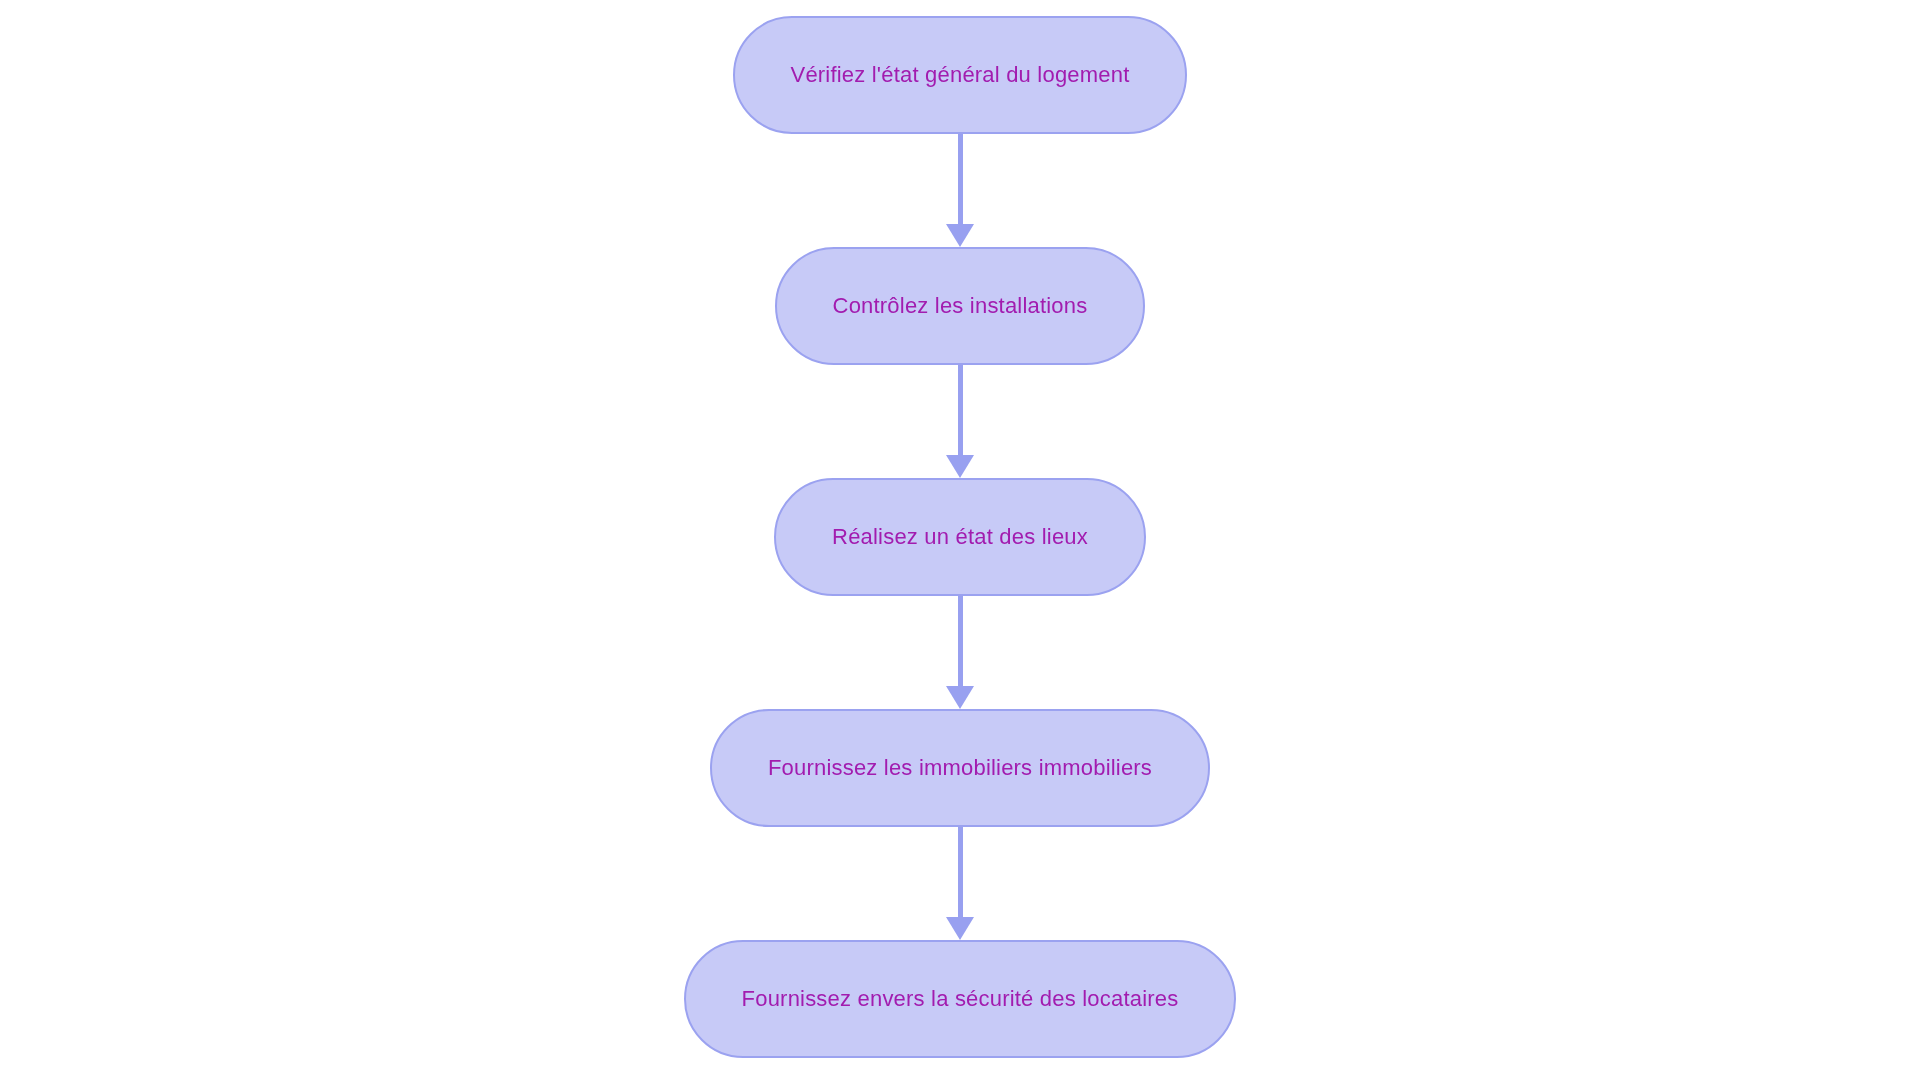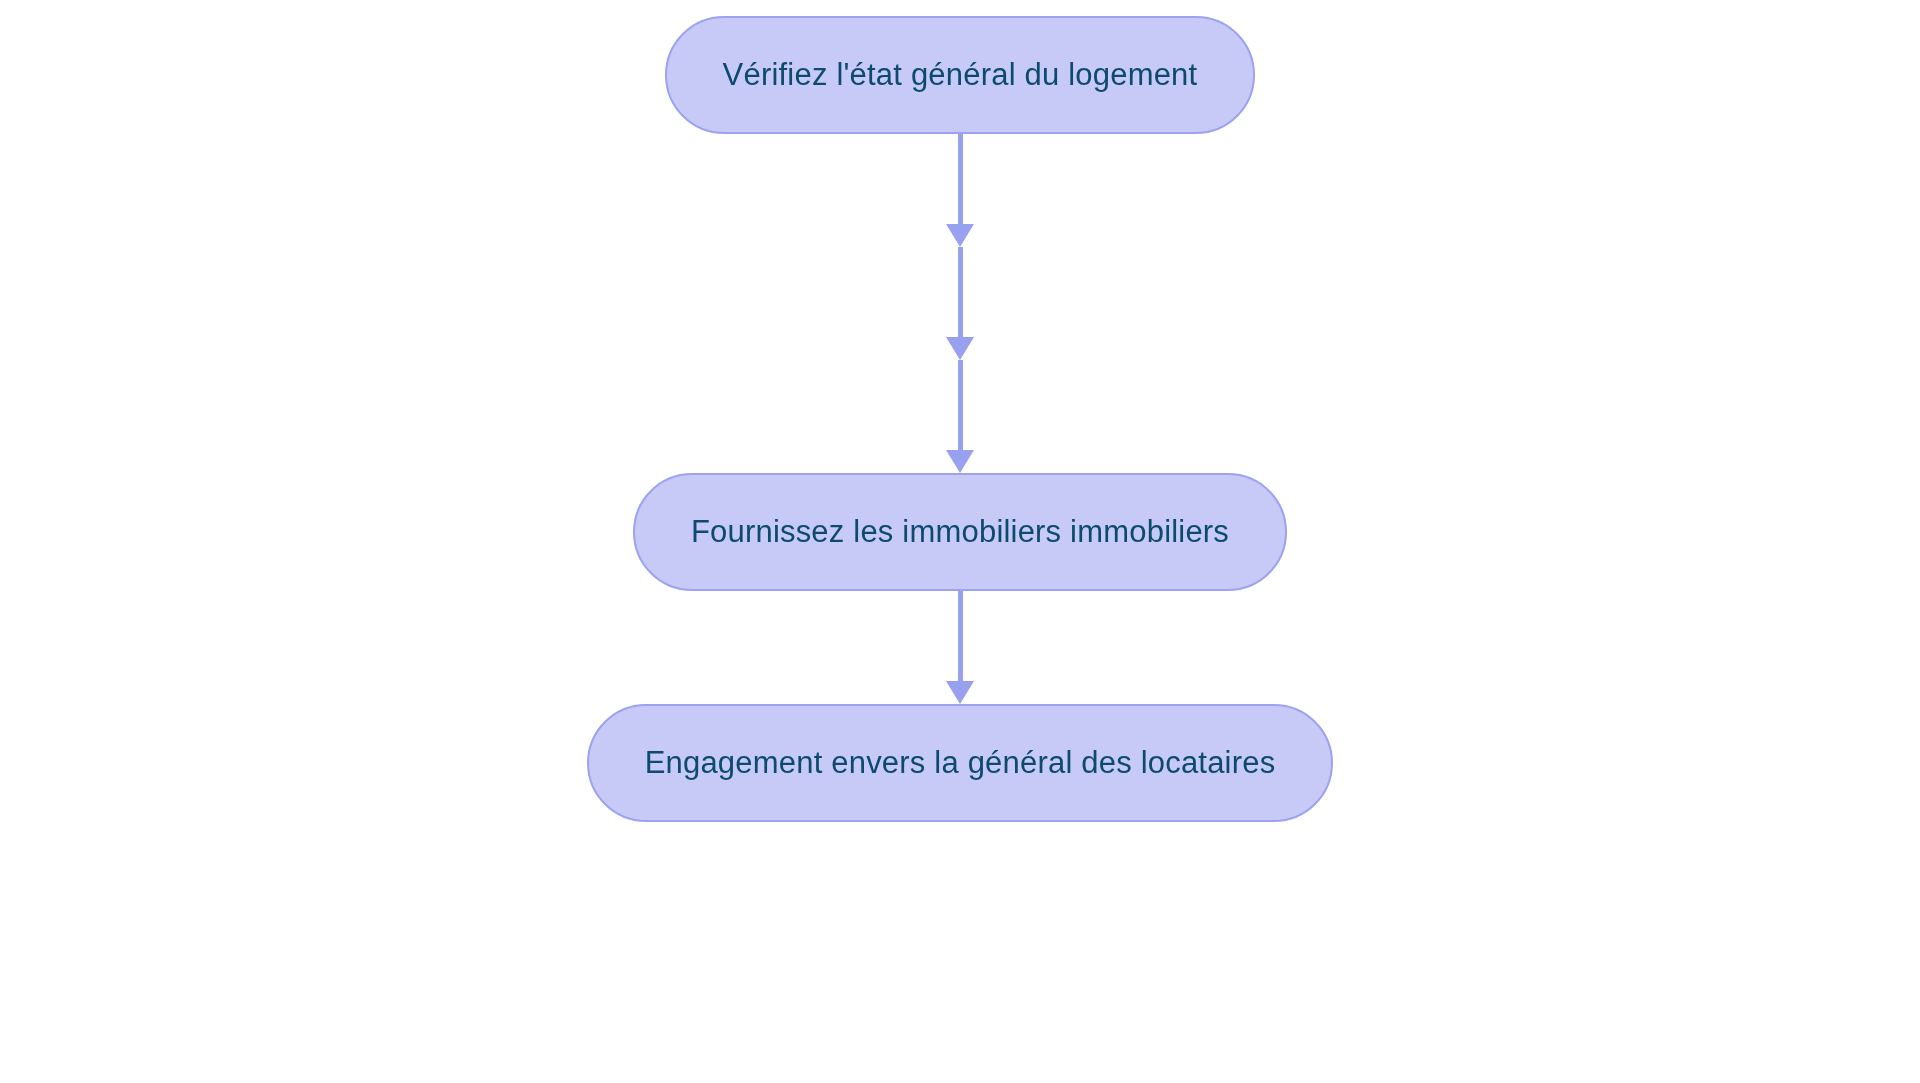--- a/index.html
+++ b/index.html
@@ -25,23 +25,23 @@
     background: #c7caf7;
     border: 2px solid #9ba2f0;
     display: flex;
     align-items: center;
     justify-content: center;
     padding: 0 56px;
     white-space: nowrap;
     flex: 0 0 auto;
   }
   .node span {
-    font-size: 31px;
+    font-size: 22px;
     letter-spacing: 0.2px;
-    color: #0c4a6e;
+    color: #a21caf;
   }
   .arrow {
     height: 113px;
     display: flex;
     flex-direction: column;
     align-items: center;
     flex: 0 0 auto;
   }
   .arrow-line {
     width: 5px;
@@ -64,38 +64,44 @@
 
   <div class="node">
     <span>Vérifiez l'état général du logement</span>
   </div>
 
   <div class="arrow">
     <div class="arrow-line"></div>
     <div class="arrow-head"></div>
   </div>
 
+  <div class="node">
+    <span>Contrôlez les installations</span>
+  </div>
 
   <div class="arrow">
     <div class="arrow-line"></div>
     <div class="arrow-head"></div>
   </div>
 
+  <div class="node">
+    <span>Réalisez un état des lieux</span>
+  </div>
 
   <div class="arrow">
     <div class="arrow-line"></div>
     <div class="arrow-head"></div>
   </div>
 
   <div class="node">
     <span>Fournissez les immobiliers immobiliers</span>
   </div>
 
   <div class="arrow">
     <div class="arrow-line"></div>
     <div class="arrow-head"></div>
   </div>
 
   <div class="node">
-    <span>Engagement envers la général des locataires</span>
+    <span>Fournissez envers la sécurité des locataires</span>
   </div>
 
 </div>
 
 </body></html>

